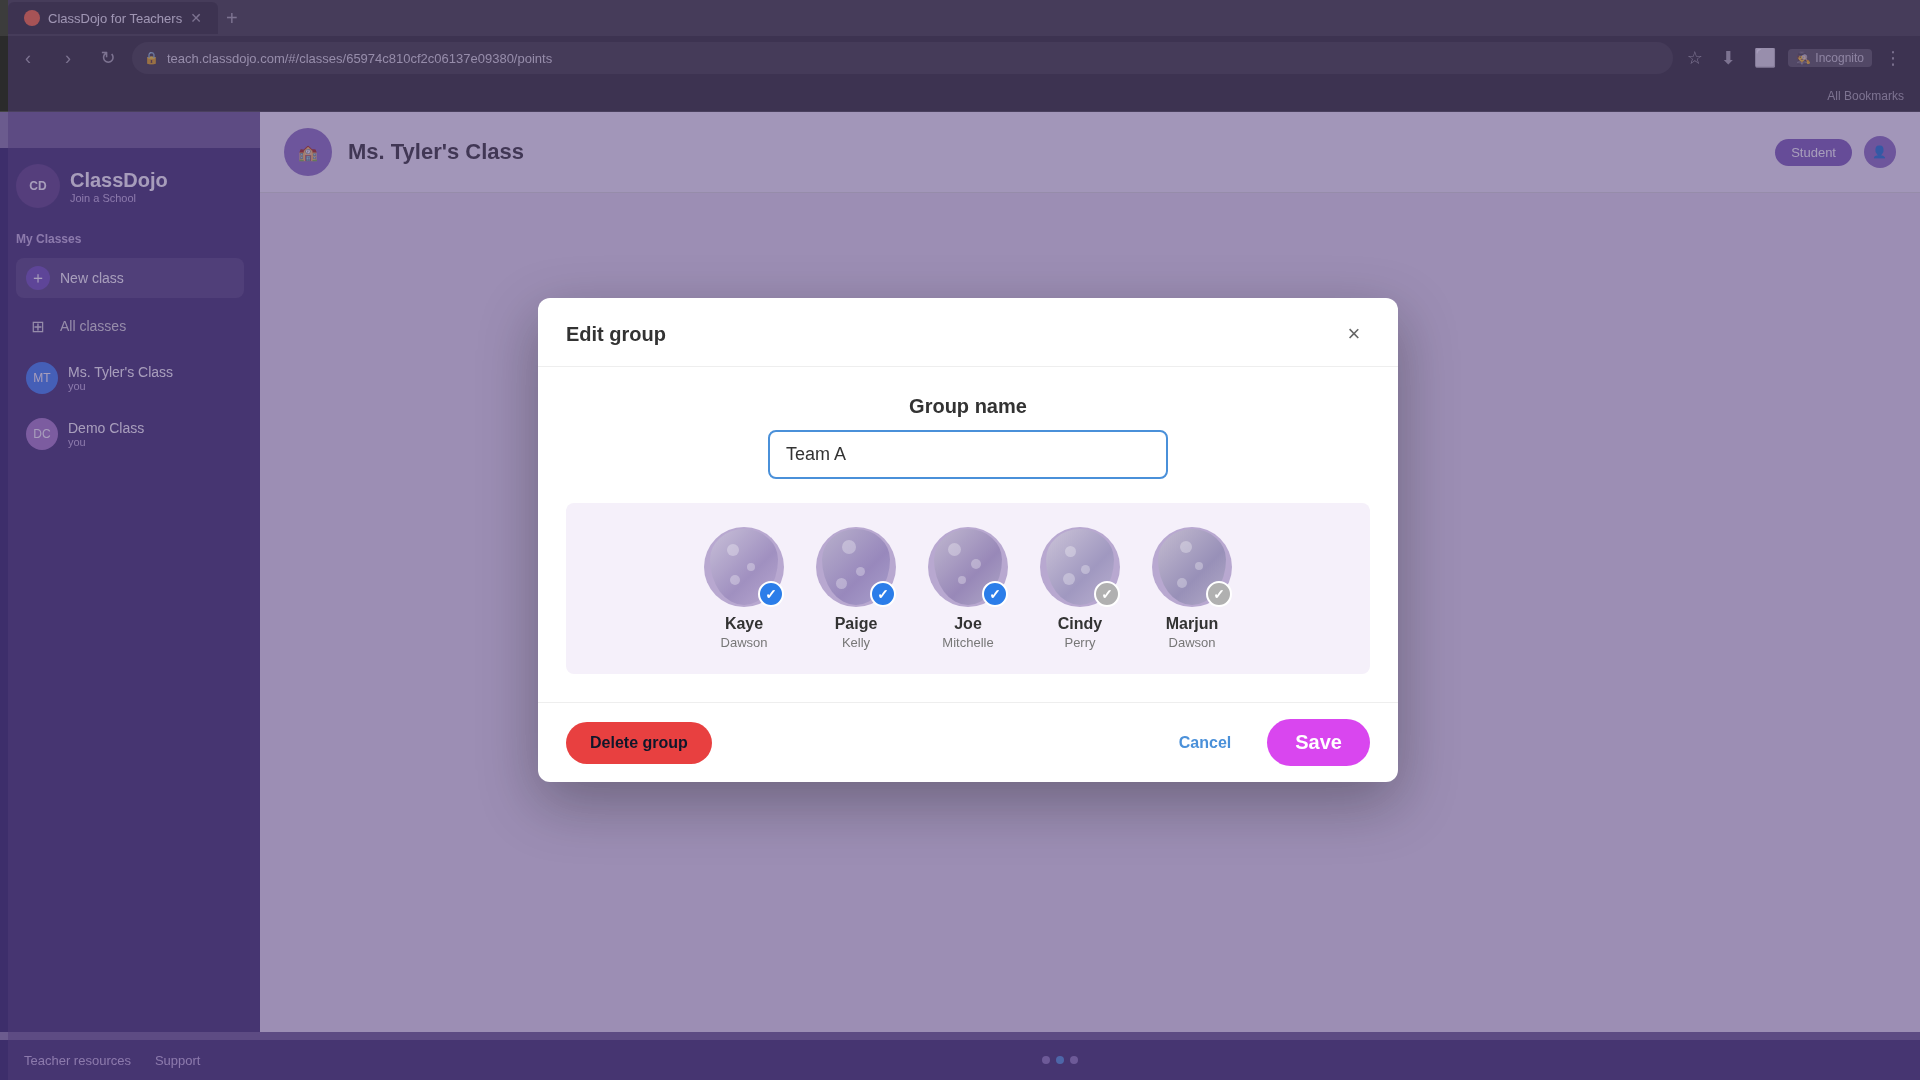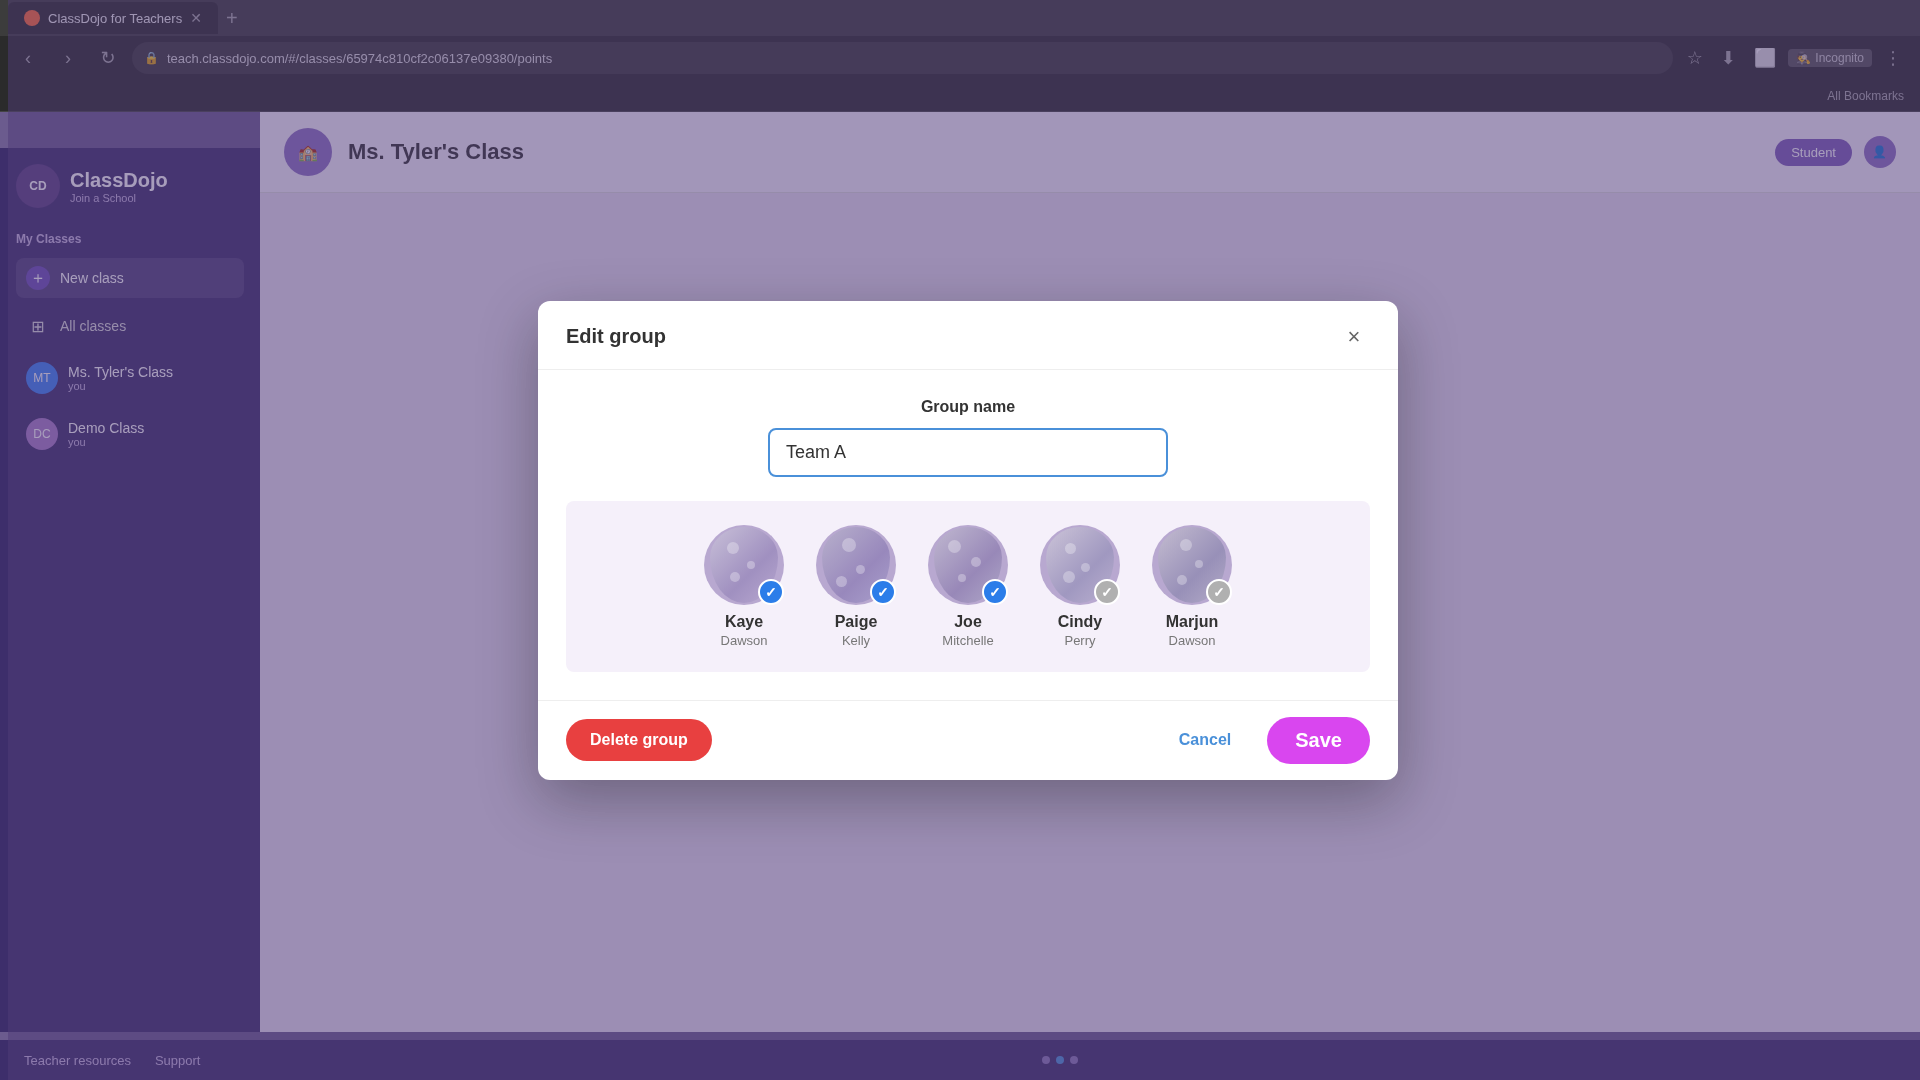--- a/index.html
+++ b/index.html
@@ -298,21 +298,21 @@
     .modal-body {
       padding: 28px;
     }
     .group-name-section {
       display: flex;
       flex-direction: column;
       align-items: center;
       margin-bottom: 24px;
     }
     .group-name-label {
-      font-size: 16px;
+      font-size: 20px;
       font-weight: 600;
       color: #333;
       margin-bottom: 12px;
     }
     .group-name-input {
       width: 400px;
       padding: 12px 16px;
       border: 2px solid #4a90d9;
       border-radius: 8px;
       font-size: 18px;
@@ -407,21 +407,21 @@
     
     .modal-footer {
       padding: 16px 28px;
       display: flex;
       align-items: center;
       justify-content: space-between;
       border-top: 1px solid #eee;
     }
     .delete-btn {
       background: #e84040;
-      color: #ffffff;
+      color: #0f172a;
       border: none;
       border-radius: 24px;
       padding: 12px 24px;
       font-size: 16px;
       font-weight: 600;
       cursor: pointer;
     }
     .footer-right {
       display: flex;
       align-items: center;

